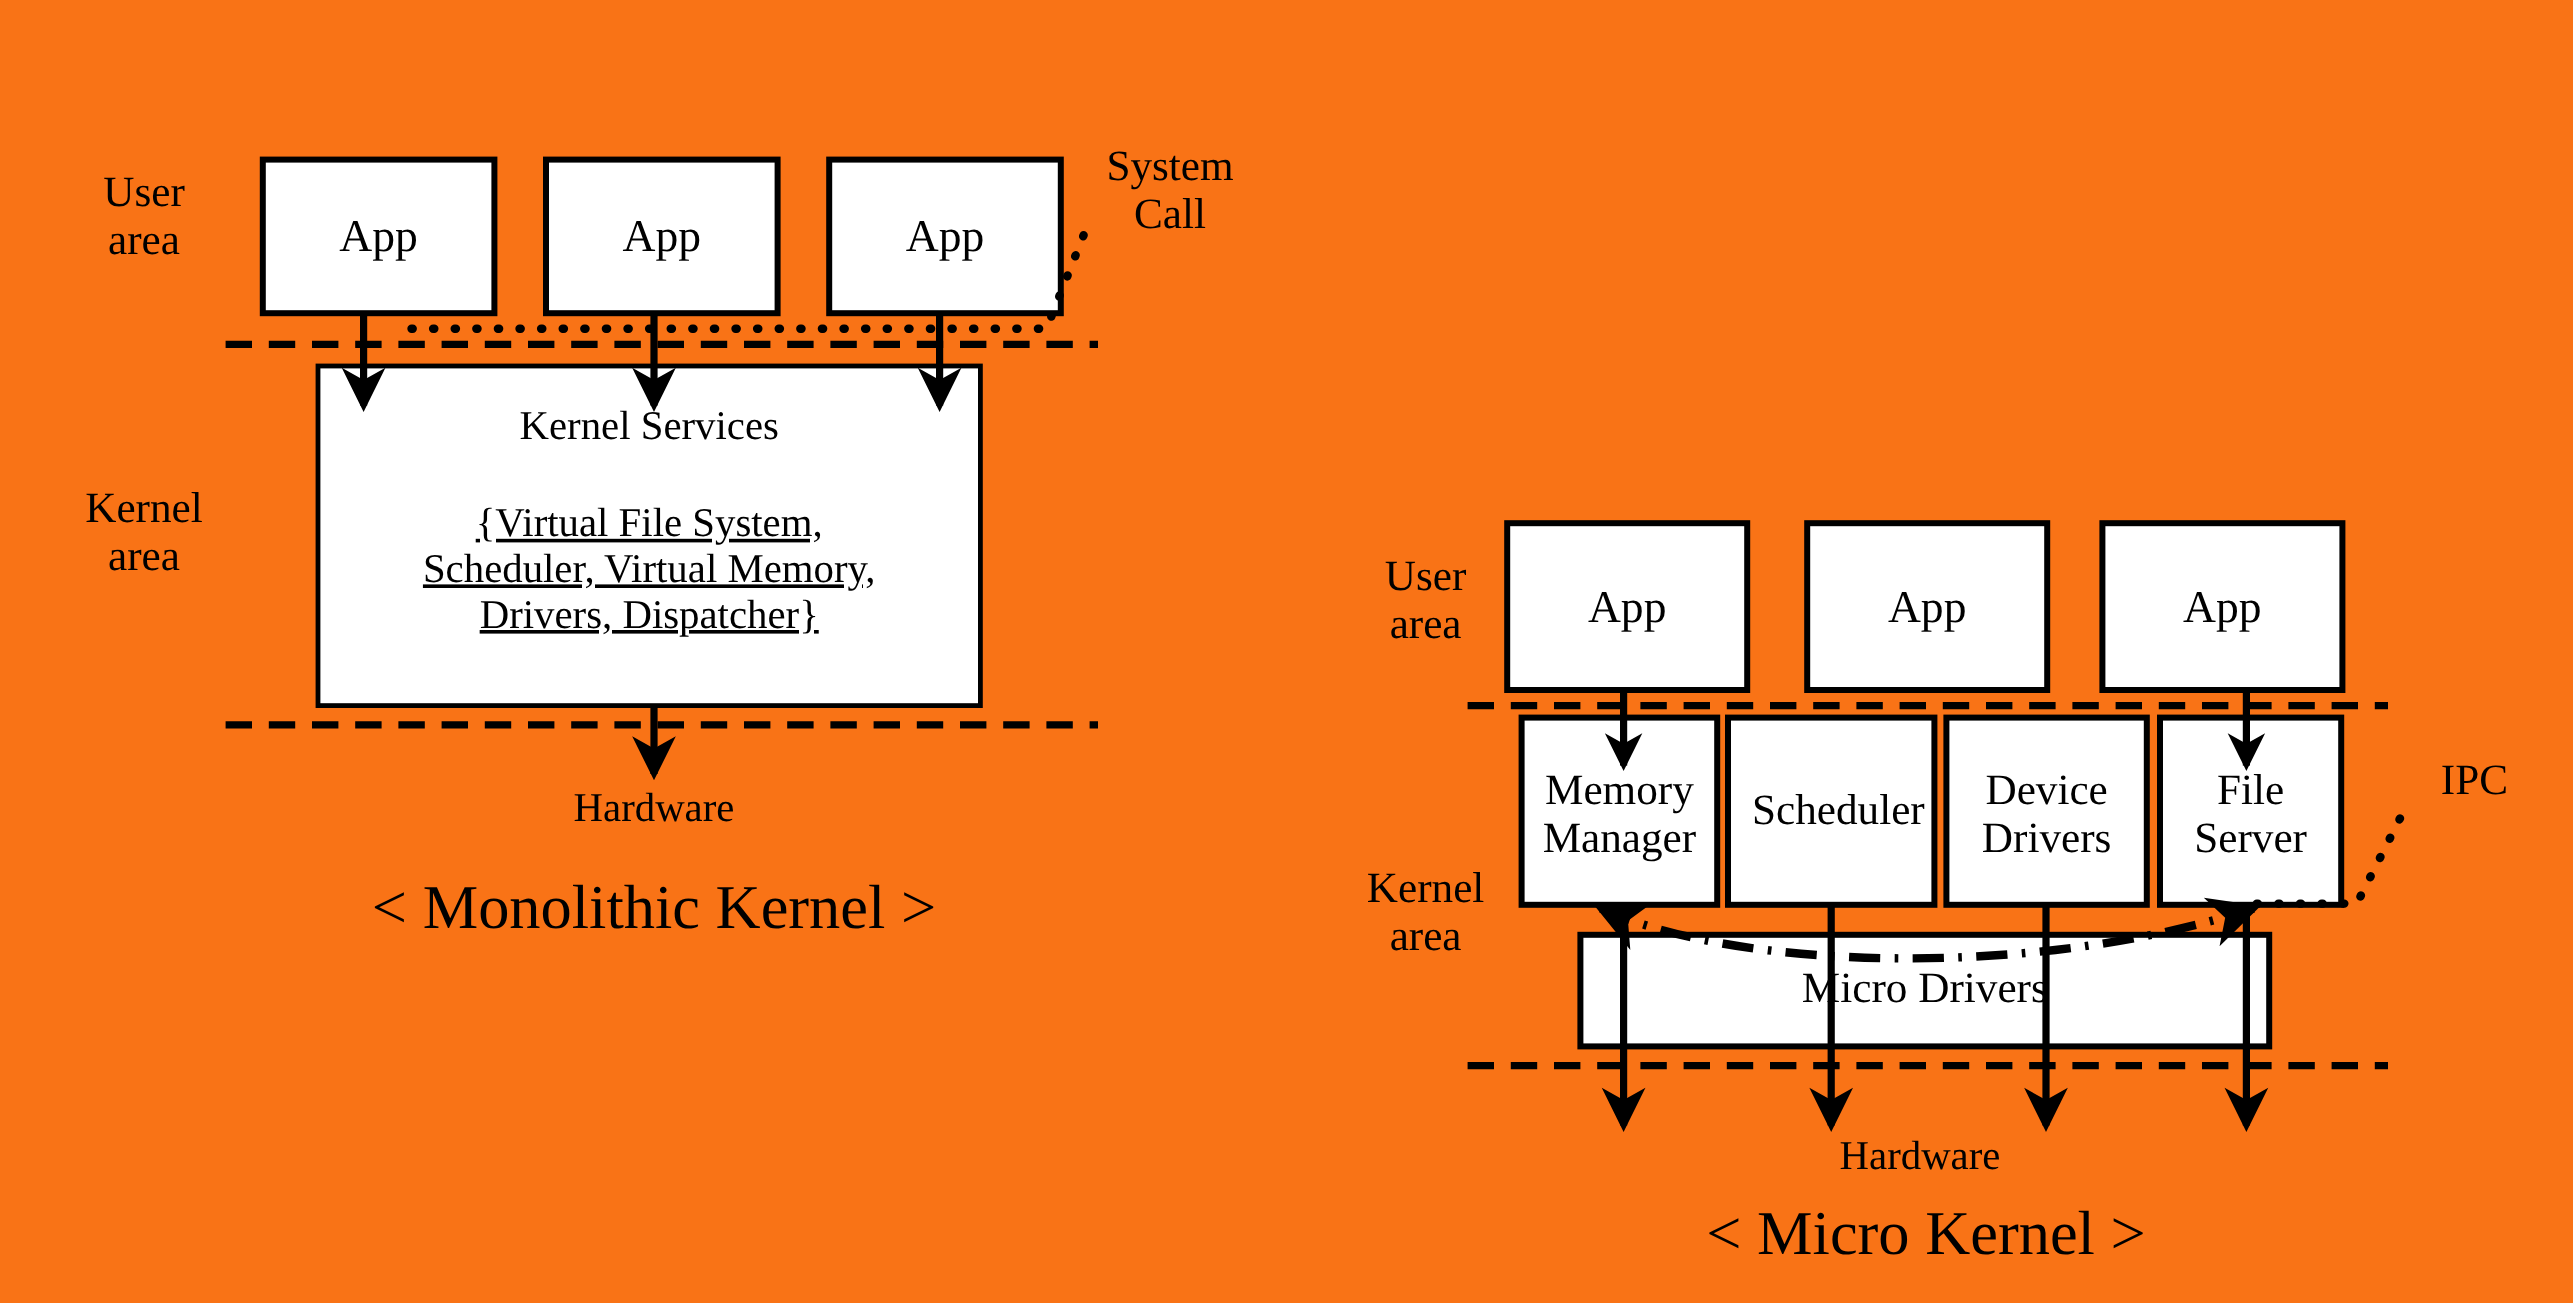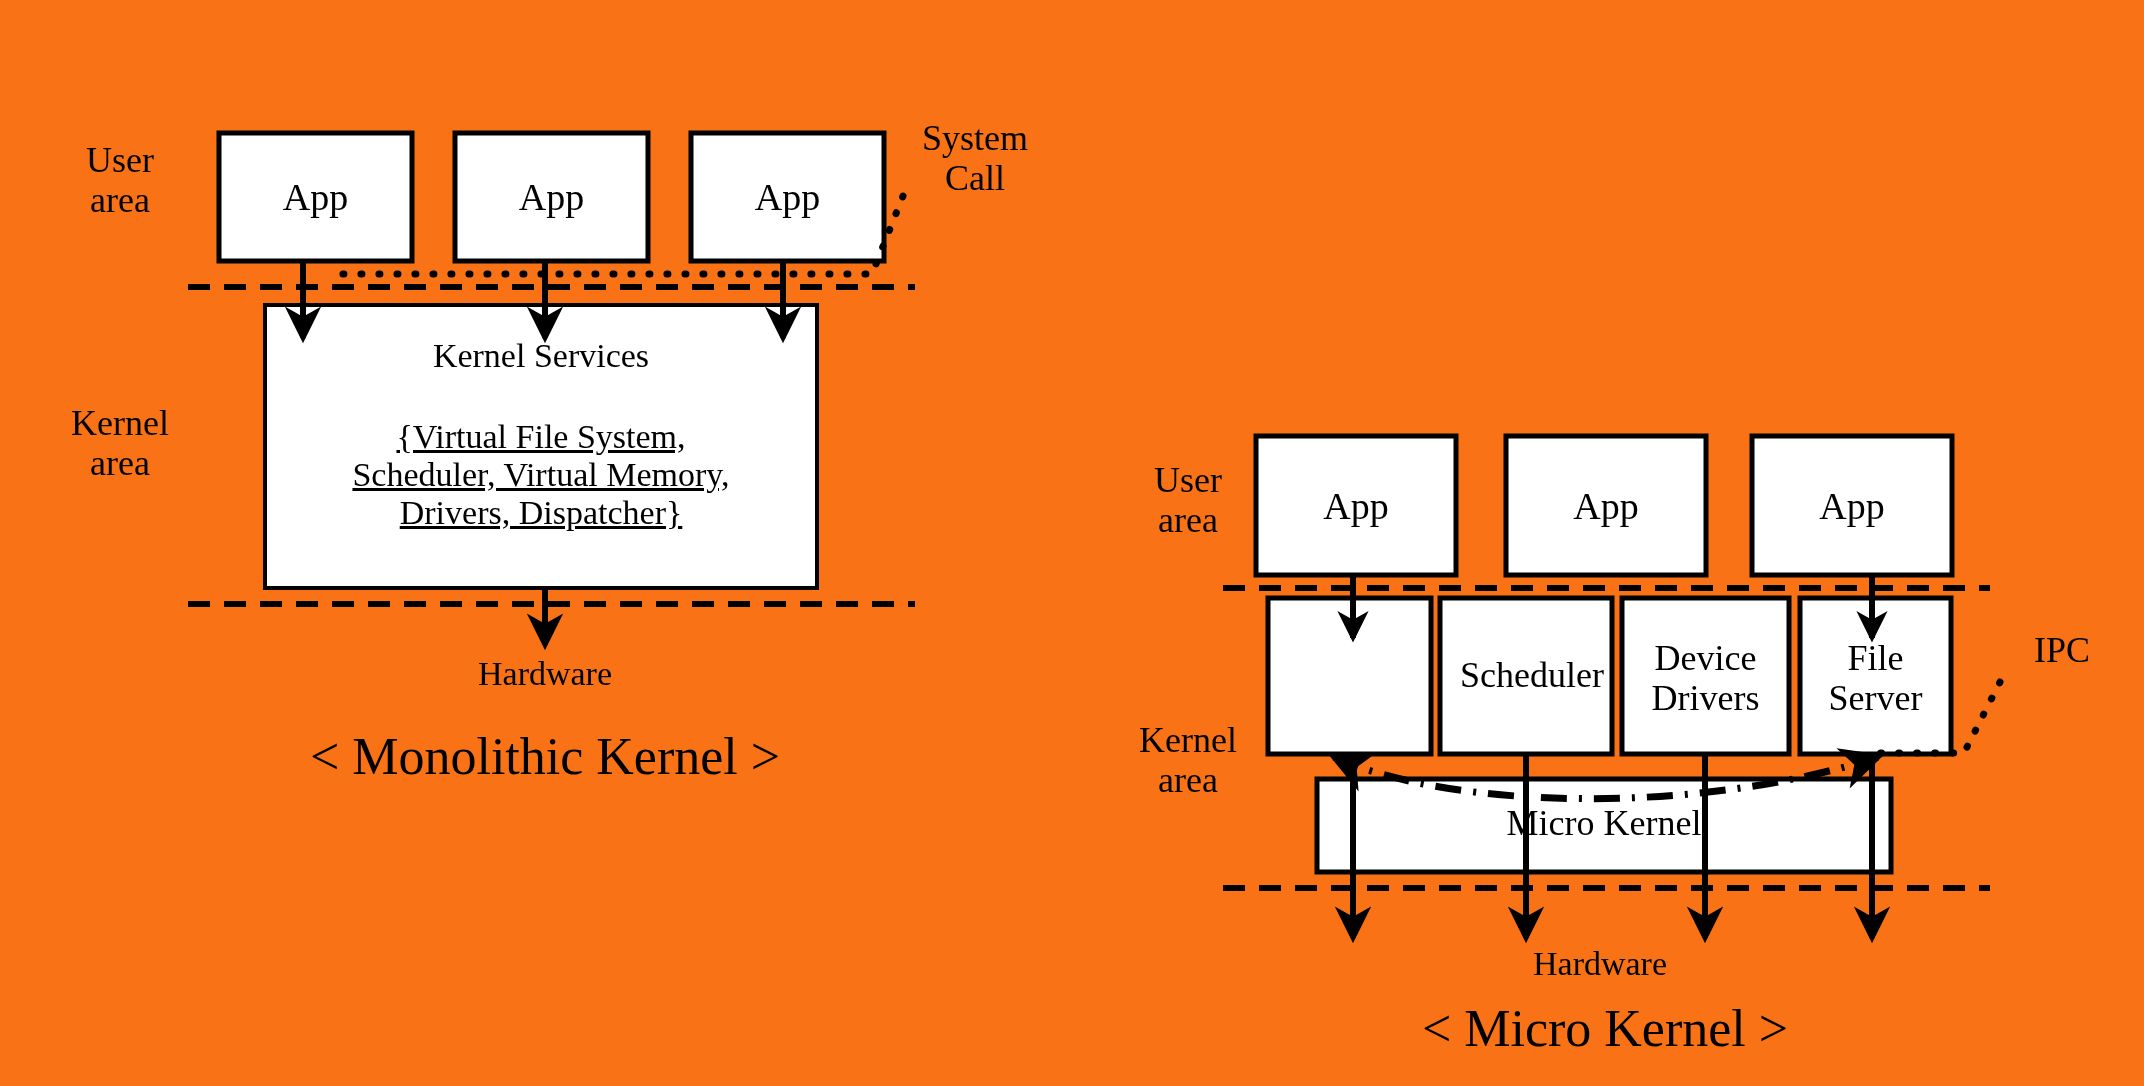--- a/index.html
+++ b/index.html
@@ -112,27 +112,29 @@
   <div class="lbl side-label" style="left:1108px;top:460px;width:160px;">User
 area</div>
 
   <div class="lbl side-label" style="left:1098px;top:720px;width:180px;">Kernel
 area</div>
 
   <div class="lbl apptext" style="left:1256px;top:485px;width:200px;">App</div>
   <div class="lbl apptext" style="left:1506px;top:485px;width:200px;">App</div>
   <div class="lbl apptext" style="left:1752px;top:485px;width:200px;">App</div>
 
+  <div class="lbl boxtext" style="left:1258px;top:638px;width:183px;">Memory
+Manager</div>
   <div class="lbl boxtext" style="left:1437px;top:655px;width:190px;">Scheduler</div>
   <div class="lbl boxtext" style="left:1620px;top:638px;width:171px;">Device
 Drivers</div>
   <div class="lbl boxtext" style="left:1798px;top:638px;width:155px;">File
 Server</div>
 
-  <div class="lbl mk-label" style="left:1317px;top:803px;width:574px;">Micro Kernel</div>
+  <div class="lbl mk-label" style="left:1317px;top:803px;width:574px;">Micro Drivers</div>
 
   <div class="lbl small-note" style="left:1955px;top:630px;width:150px;margin-left:32px;">IPC</div>
 
   <div class="lbl hw" style="left:1450px;top:945px;width:300px;">Hardware</div>
 
   <div class="lbl caption" style="left:1320px;top:1000px;width:570px;">&lt; Micro Kernel &gt;</div>
 
 </div>
 
 </body></html>

